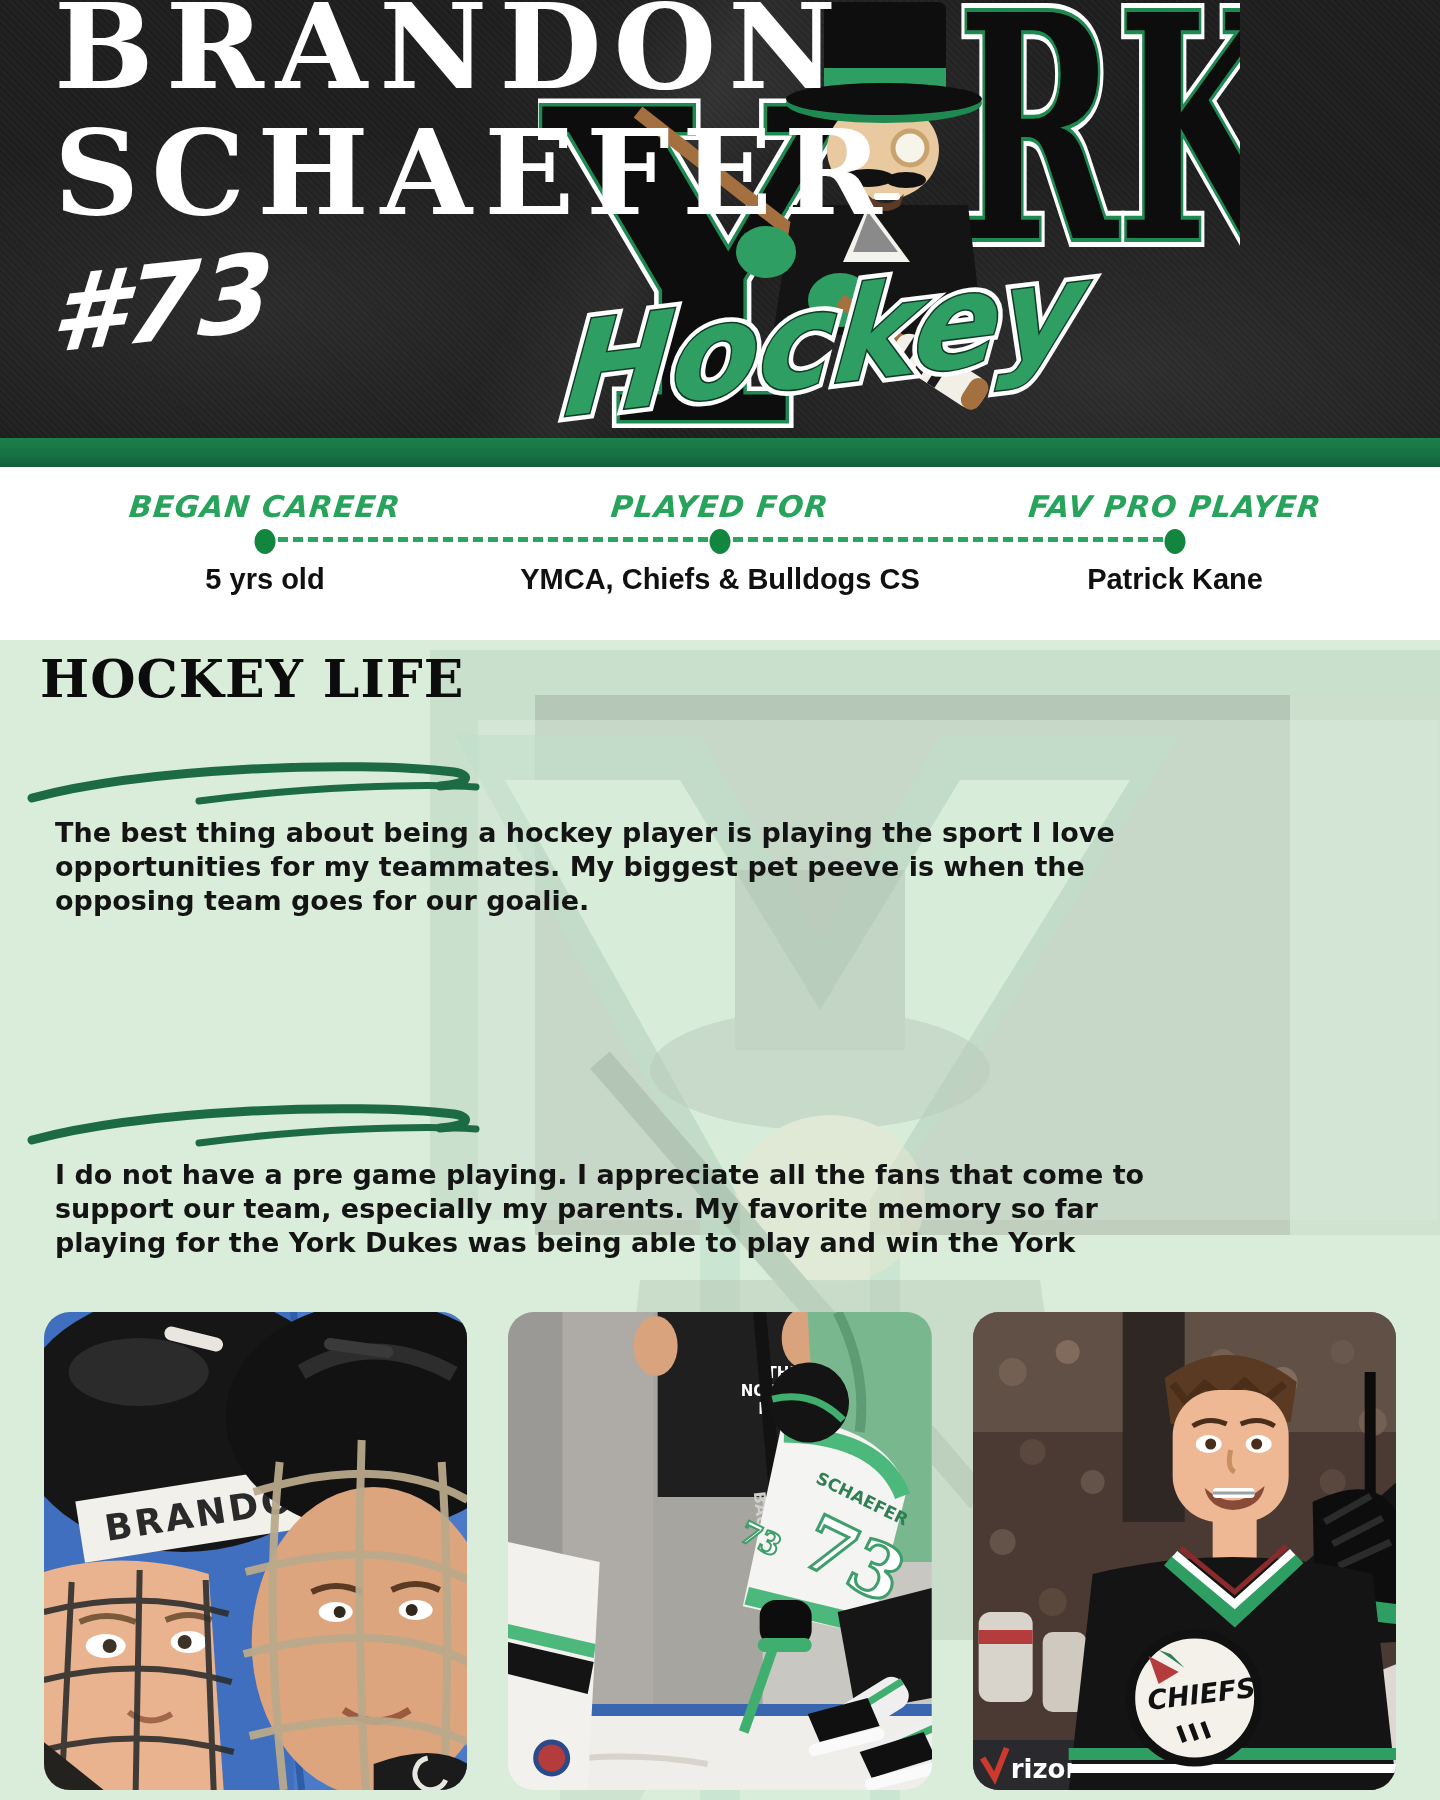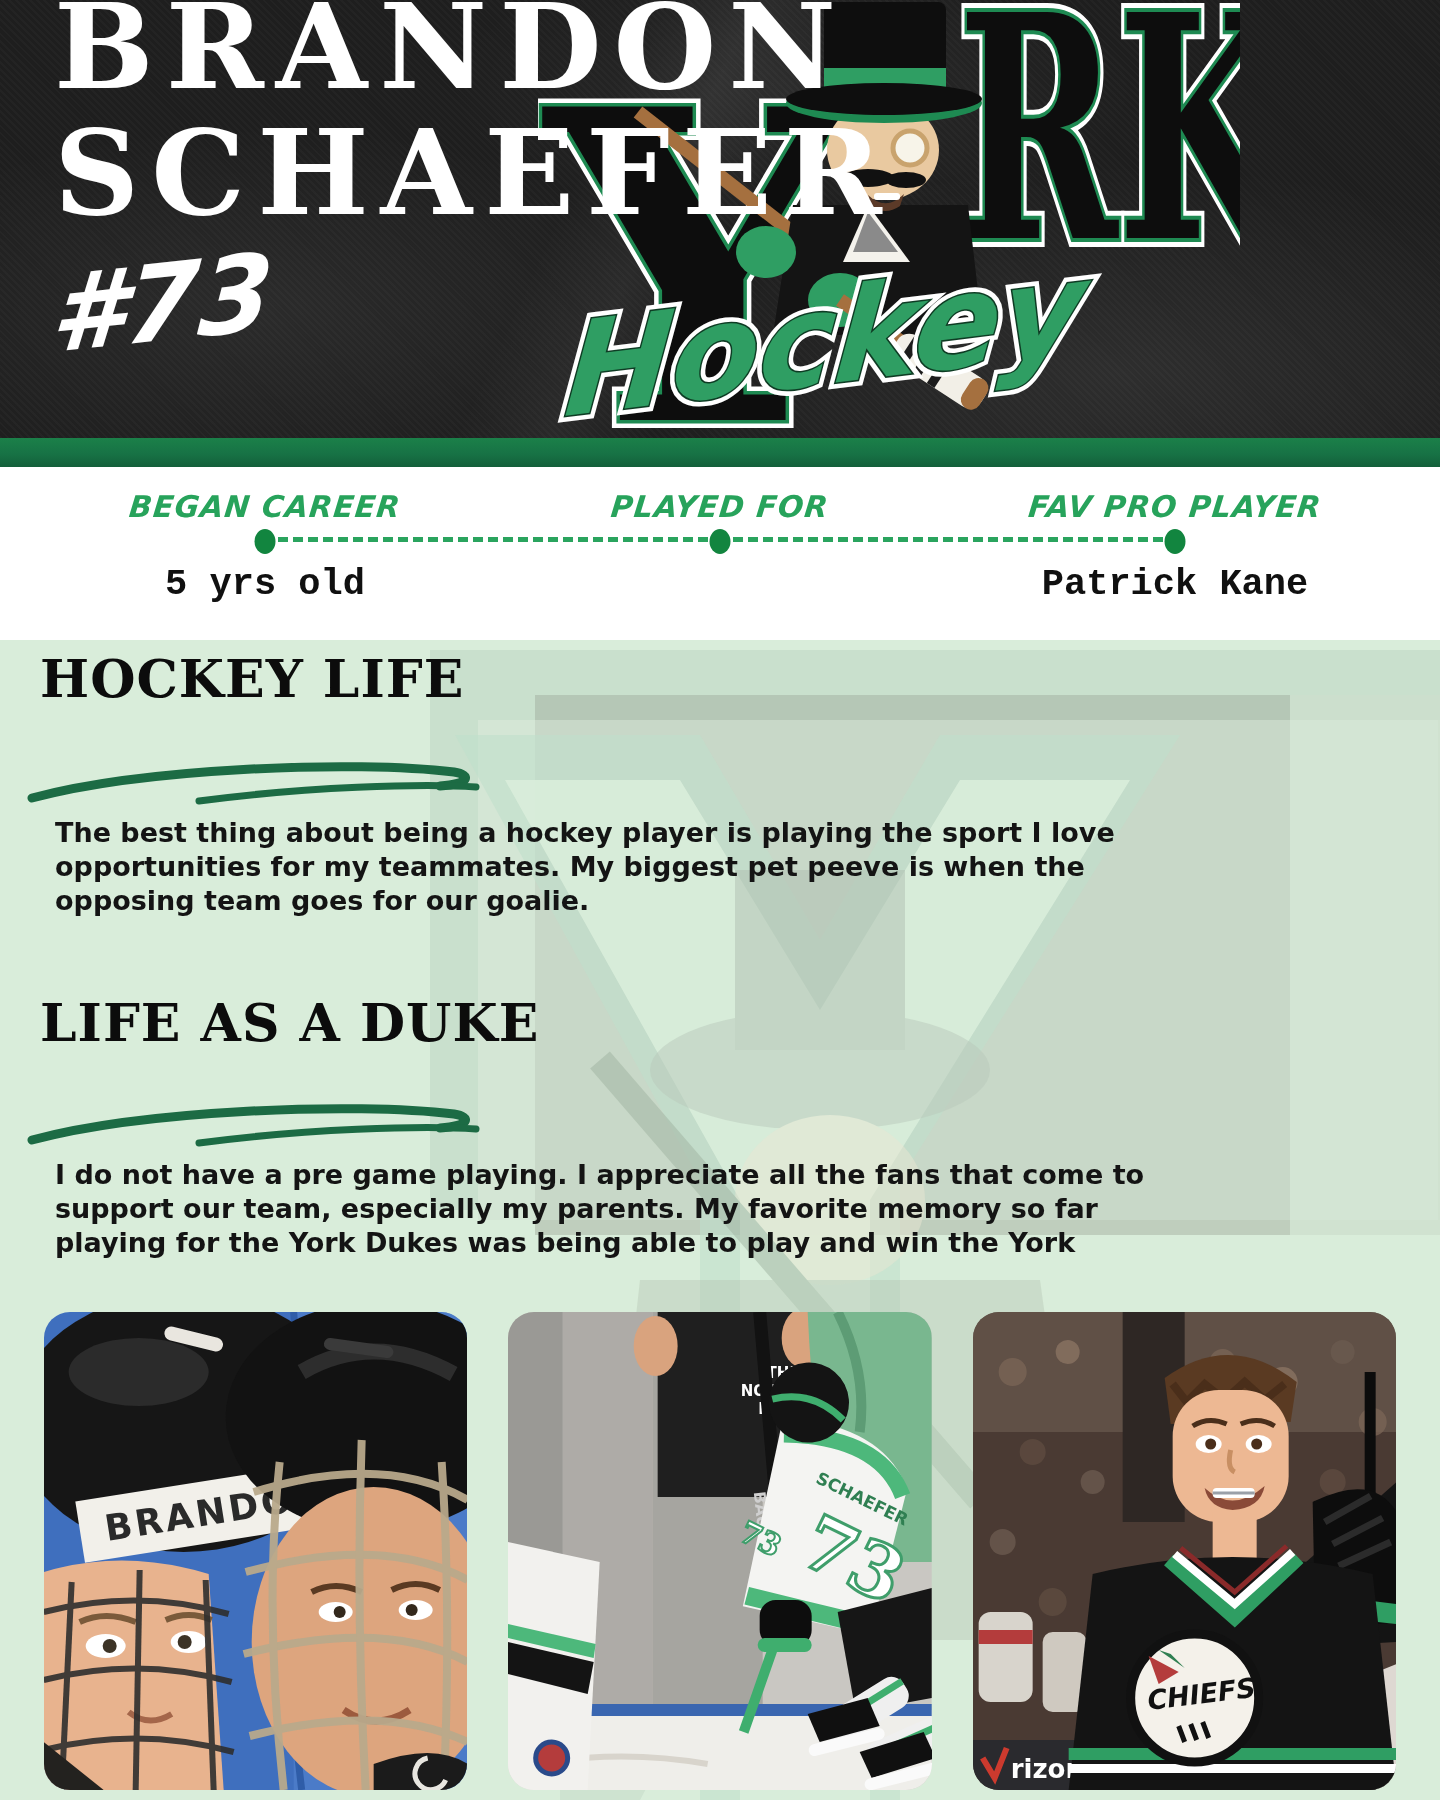--- a/index.html
+++ b/index.html
@@ -25,22 +25,22 @@
 
   
   .divider{position:absolute;top:438px;left:0;width:1440px;height:29px;
     background:linear-gradient(#1b8049 0%, #177245 55%, #135f3a 100%);}
 
   
   .stats{position:absolute;top:467px;left:0;width:1440px;height:173px;background:#ffffff;}
   .stat-label{position:absolute;top:22px;transform:translateX(-50%) skewX(-6deg);
     color:#27a35b;font-weight:700;font-style:italic;font-size:30px;letter-spacing:1px;white-space:nowrap;}
   .stat-value{position:absolute;top:96px;transform:translateX(-50%);
-    color:#101010;font-family:Liberation Mono, monospace;font-weight:700;
-    font-size:37px;white-space:nowrap;}
+    color:#101010;font-family:Liberation Sans, sans-serif;font-weight:700;
+    font-size:29px;white-space:nowrap;}
   .tl-connector{position:absolute;top:70px;height:0;border-top:5px dashed #2aa45e;}
   .tl-dot{position:absolute;top:62px;width:21px;height:25px;border-radius:50%;
     background:#12853f;transform:translateX(-50%);}
 
   
   .main{position:absolute;top:640px;left:0;width:1440px;height:1160px;background:#d9edda;overflow:hidden;padding-left:45px;}
   .watermark{position:absolute;left:0;top:0;width:1440px;height:1160px;}
   .section-heading{position:absolute;left:40px;margin:0;color:#0c0c0c;z-index:3;
     font-family:"DejaVu Serif","Liberation Serif",serif;font-weight:700;
     font-size:52px;letter-spacing:1px;white-space:nowrap;}
@@ -125,20 +125,21 @@
     <div class="stat-label" style="left:720px">PLAYED FOR</div>
     <div class="stat-label" style="left:1175px">FAV PRO PLAYER</div>
 
     <div class="tl-connector" style="left:278px;width:430px"></div>
     <div class="tl-connector" style="left:733px;width:430px"></div>
     <div class="tl-dot" style="left:265px"></div>
     <div class="tl-dot" style="left:720px"></div>
     <div class="tl-dot" style="left:1175px"></div>
 
     <div class="stat-value" style="left:265px">5 yrs old</div>
+    <div class="stat-value" style="left:720px">YMCA, Chiefs &amp; Bulldogs CS</div>
     <div class="stat-value" style="left:1175px">Patrick Kane</div>
   </div>
 
   <div class="main">
 
     <svg class="watermark" viewBox="0 0 1440 1160">
       <rect x="430" y="10" width="1010" height="70" fill="#c9e0cd"></rect>
       <rect x="430" y="10" width="48" height="560" fill="#c9e0cd"></rect>
       <rect x="535" y="55" width="910" height="540" fill="#9aa497" opacity="0.42"></rect>
       <rect x="478" y="80" width="960" height="500" fill="#cfe0d2" opacity="0.55"></rect>
@@ -161,21 +162,20 @@
     <svg class="swoosh" style="top:116px" viewBox="0 0 470 52">
       <path d="M8,42 C120,12 330,4 430,16 C448,19 446,28 416,30" fill="none" stroke="#1c6b44" stroke-width="9" stroke-linecap="round"></path>
       <path d="M175,45 C280,31 400,27 452,31" fill="none" stroke="#1c6b44" stroke-width="7" stroke-linecap="round"></path>
     </svg>
     <div class="para" style="top:176px">
       <div>The best thing about being a hockey player is playing the sport I love</div>
       <div>opportunities for my teammates. My biggest pet peeve is when the</div>
       <div>opposing team goes for our goalie.</div>
     </div>
 
-    <h2 class="section-heading" style="top:352px">LIFE AS A DUKE</h2>
     <svg class="swoosh" style="top:458px" viewBox="0 0 470 52">
       <path d="M8,42 C120,12 330,4 430,16 C448,19 446,28 416,30" fill="none" stroke="#1c6b44" stroke-width="9" stroke-linecap="round"></path>
       <path d="M175,45 C280,31 400,27 452,31" fill="none" stroke="#1c6b44" stroke-width="7" stroke-linecap="round"></path>
     </svg>
     <div class="para" style="top:518px">
       <div>I do not have a pre game playing. I appreciate all the fans that come to</div>
       <div>support our team, especially my parents. My favorite memory so far</div>
       <div>playing for the York Dukes was being able to play and win the York</div>
     </div>
 

